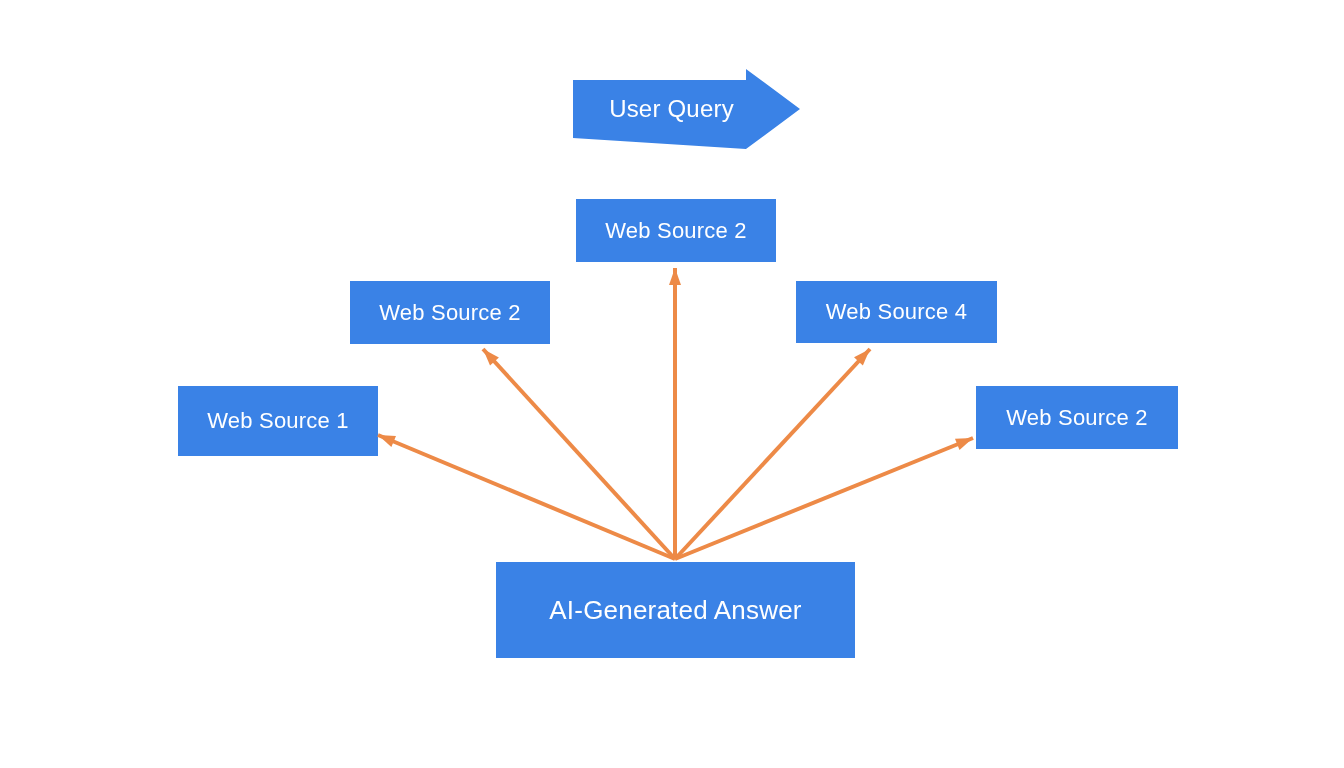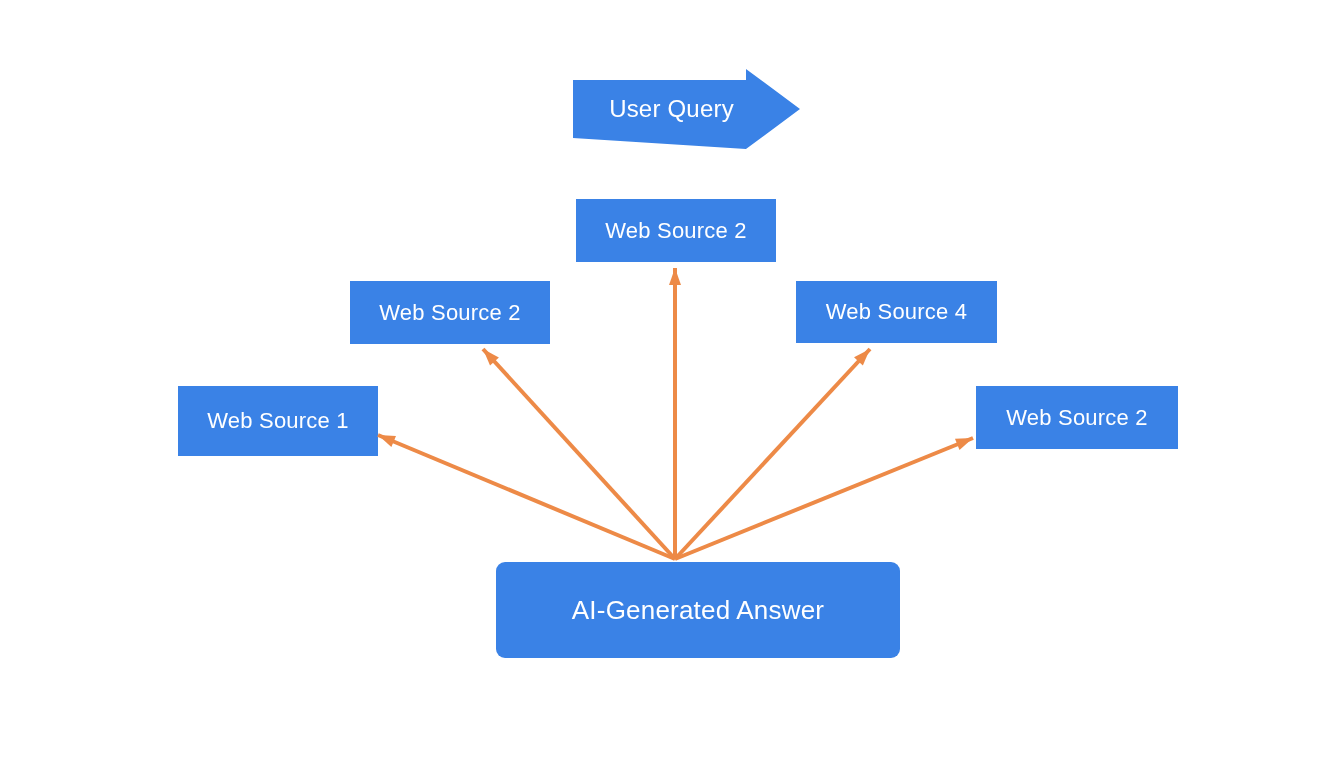--- a/index.html
+++ b/index.html
@@ -30,23 +30,22 @@
     justify-content: center;
     font-size: 22px;
     letter-spacing: 0.2px;
   }
   .ws1 { left: 178px; top: 386px; width: 200px; height: 70px; }
   .ws2-left { left: 350px; top: 281px; width: 200px; height: 63px; }
   .ws2-top { left: 576px; top: 199px; width: 200px; height: 63px; }
   .ws4 { left: 796px; top: 281px; width: 201px; height: 62px; align-items: center; }
   .ws5 { left: 976px; top: 386px; width: 202px; height: 63px; }
   .answer {
-    left: 496px; top: 562px; width: 404px; height: 96px;
+    left: 496px; top: 562px; width: 359px; height: 96px;
     font-size: 26px;
-    border-radius: 9px;
   }
   .user-query {
     position: absolute;
     left: 573px; top: 69px; width: 227px; height: 80px;
     background: var(--node-blue);
     clip-path: polygon(0% 13.75%, 76.2% 13.75%, 76.2% 0%, 100% 50%, 76.2% 100%, 0% 86.25%);
     display: flex;
     align-items: center;
   }
   .user-query .uq-label {

